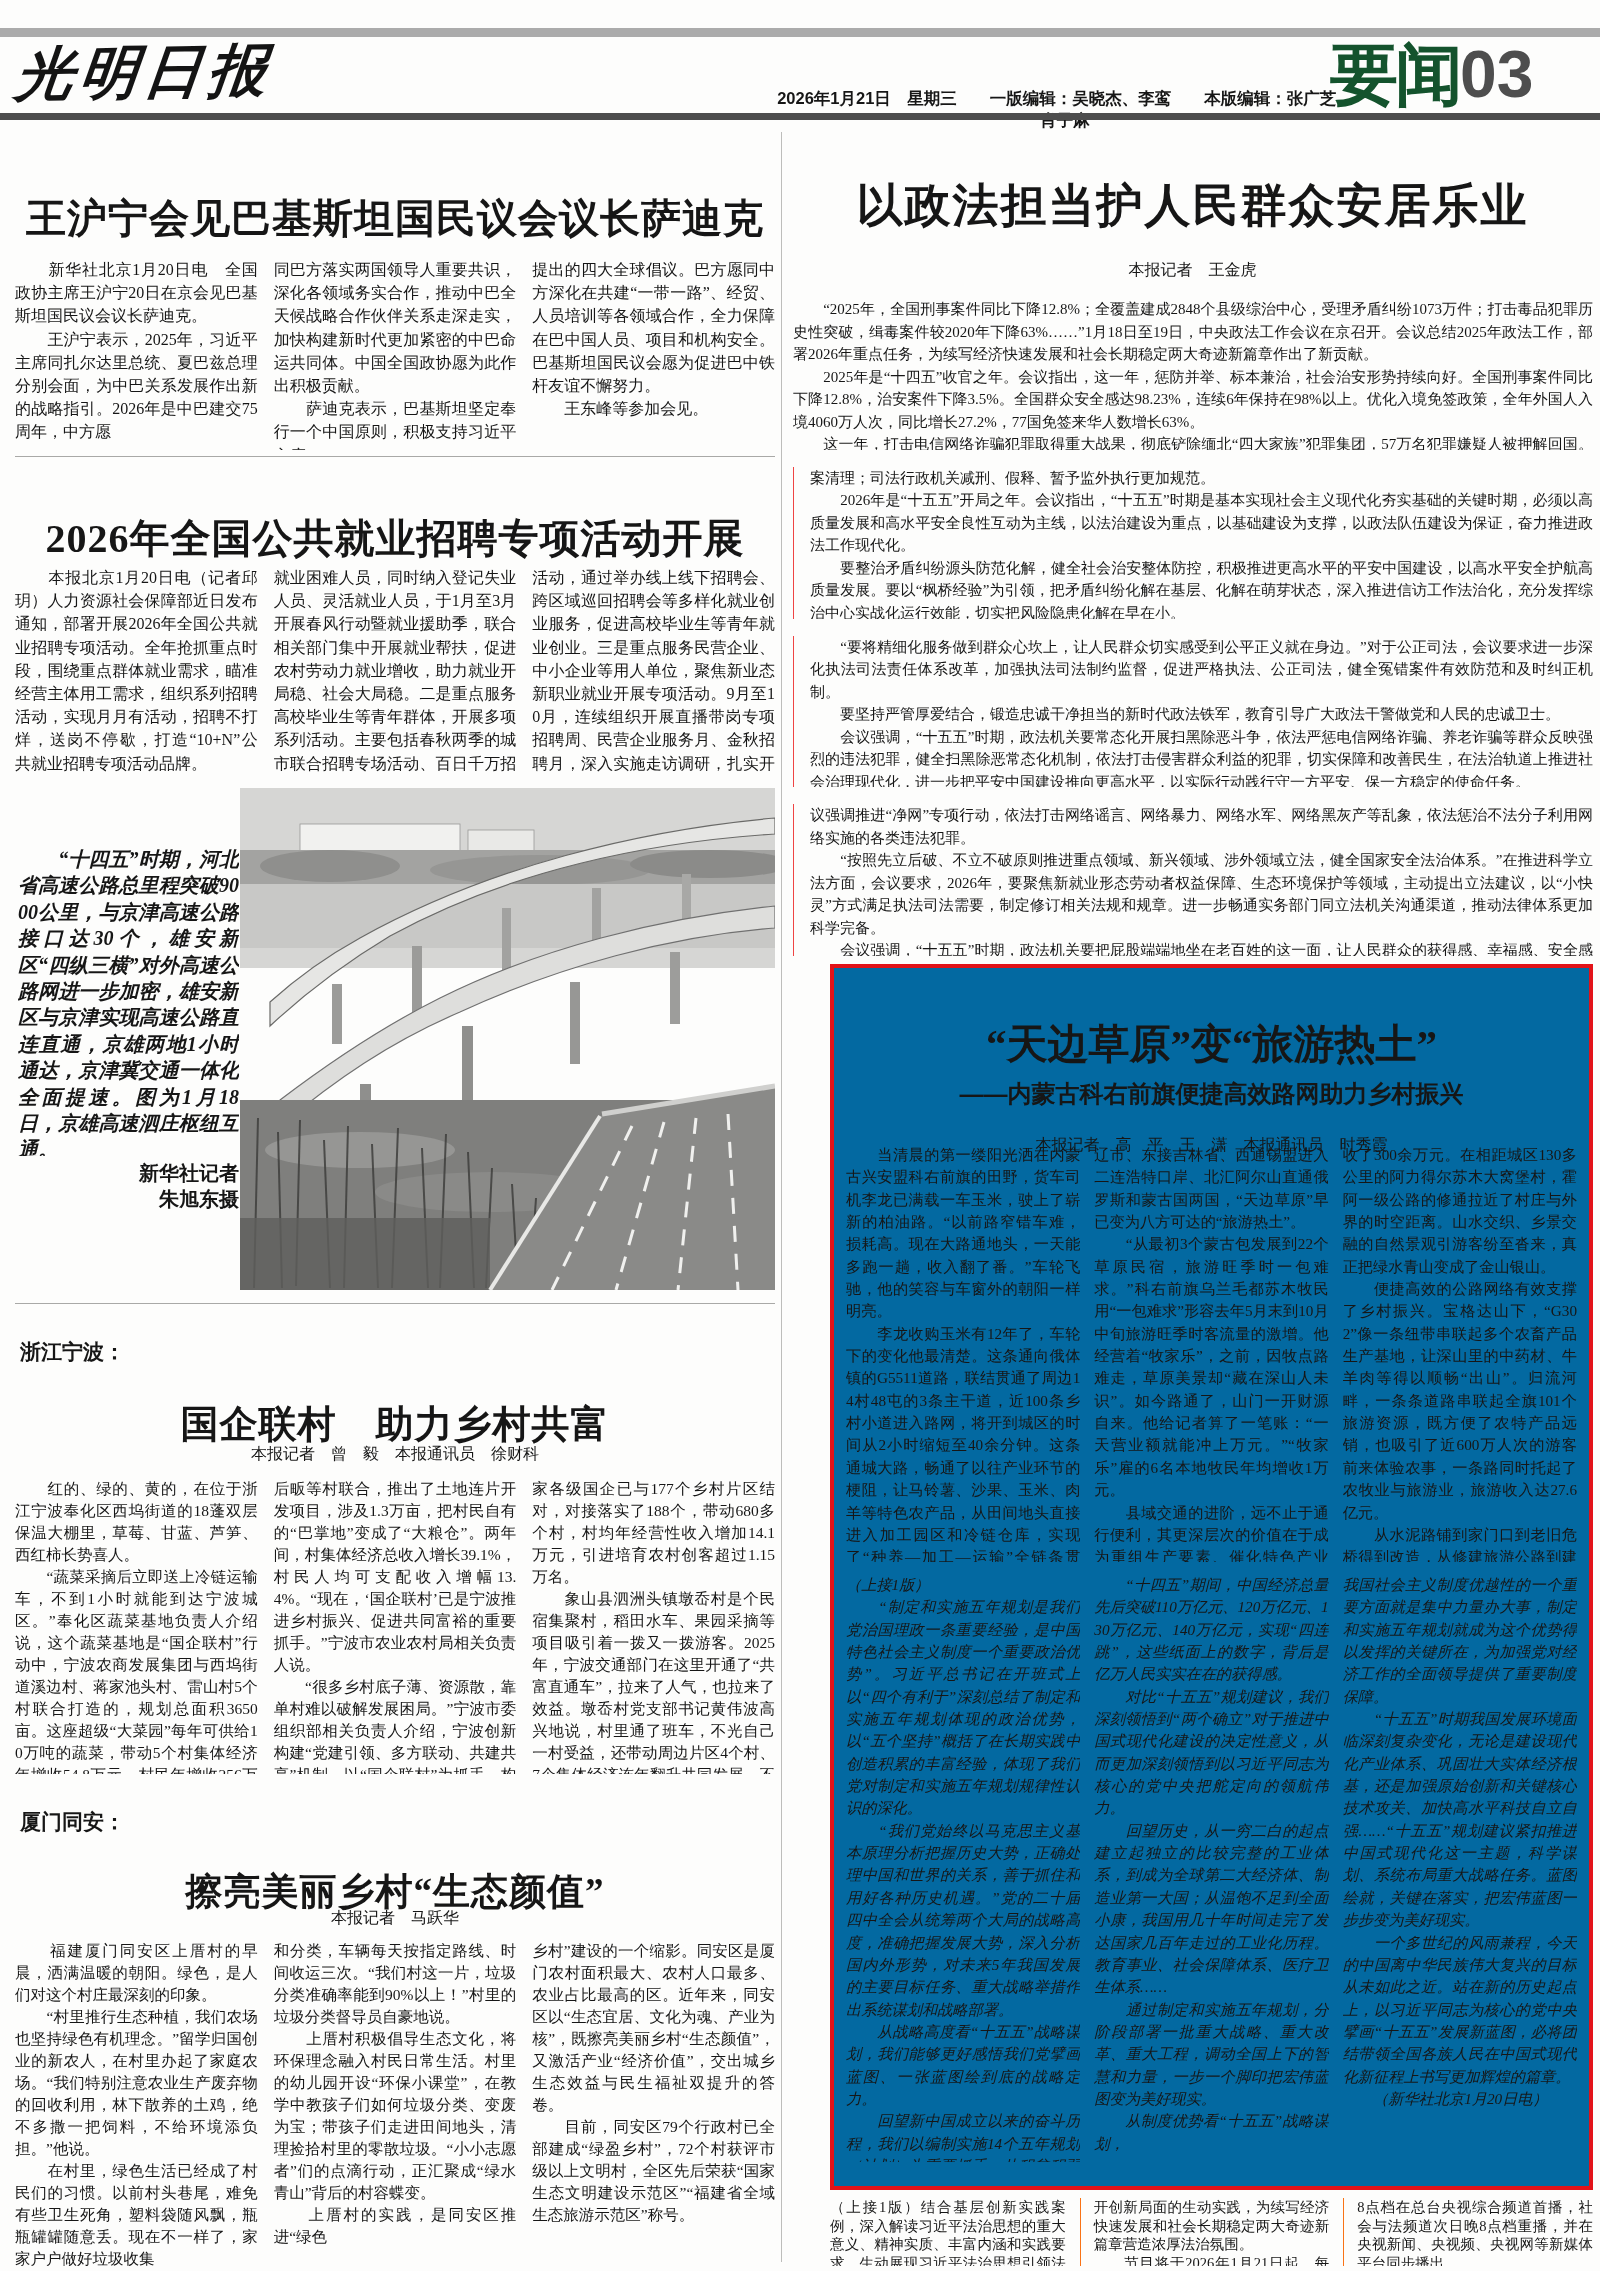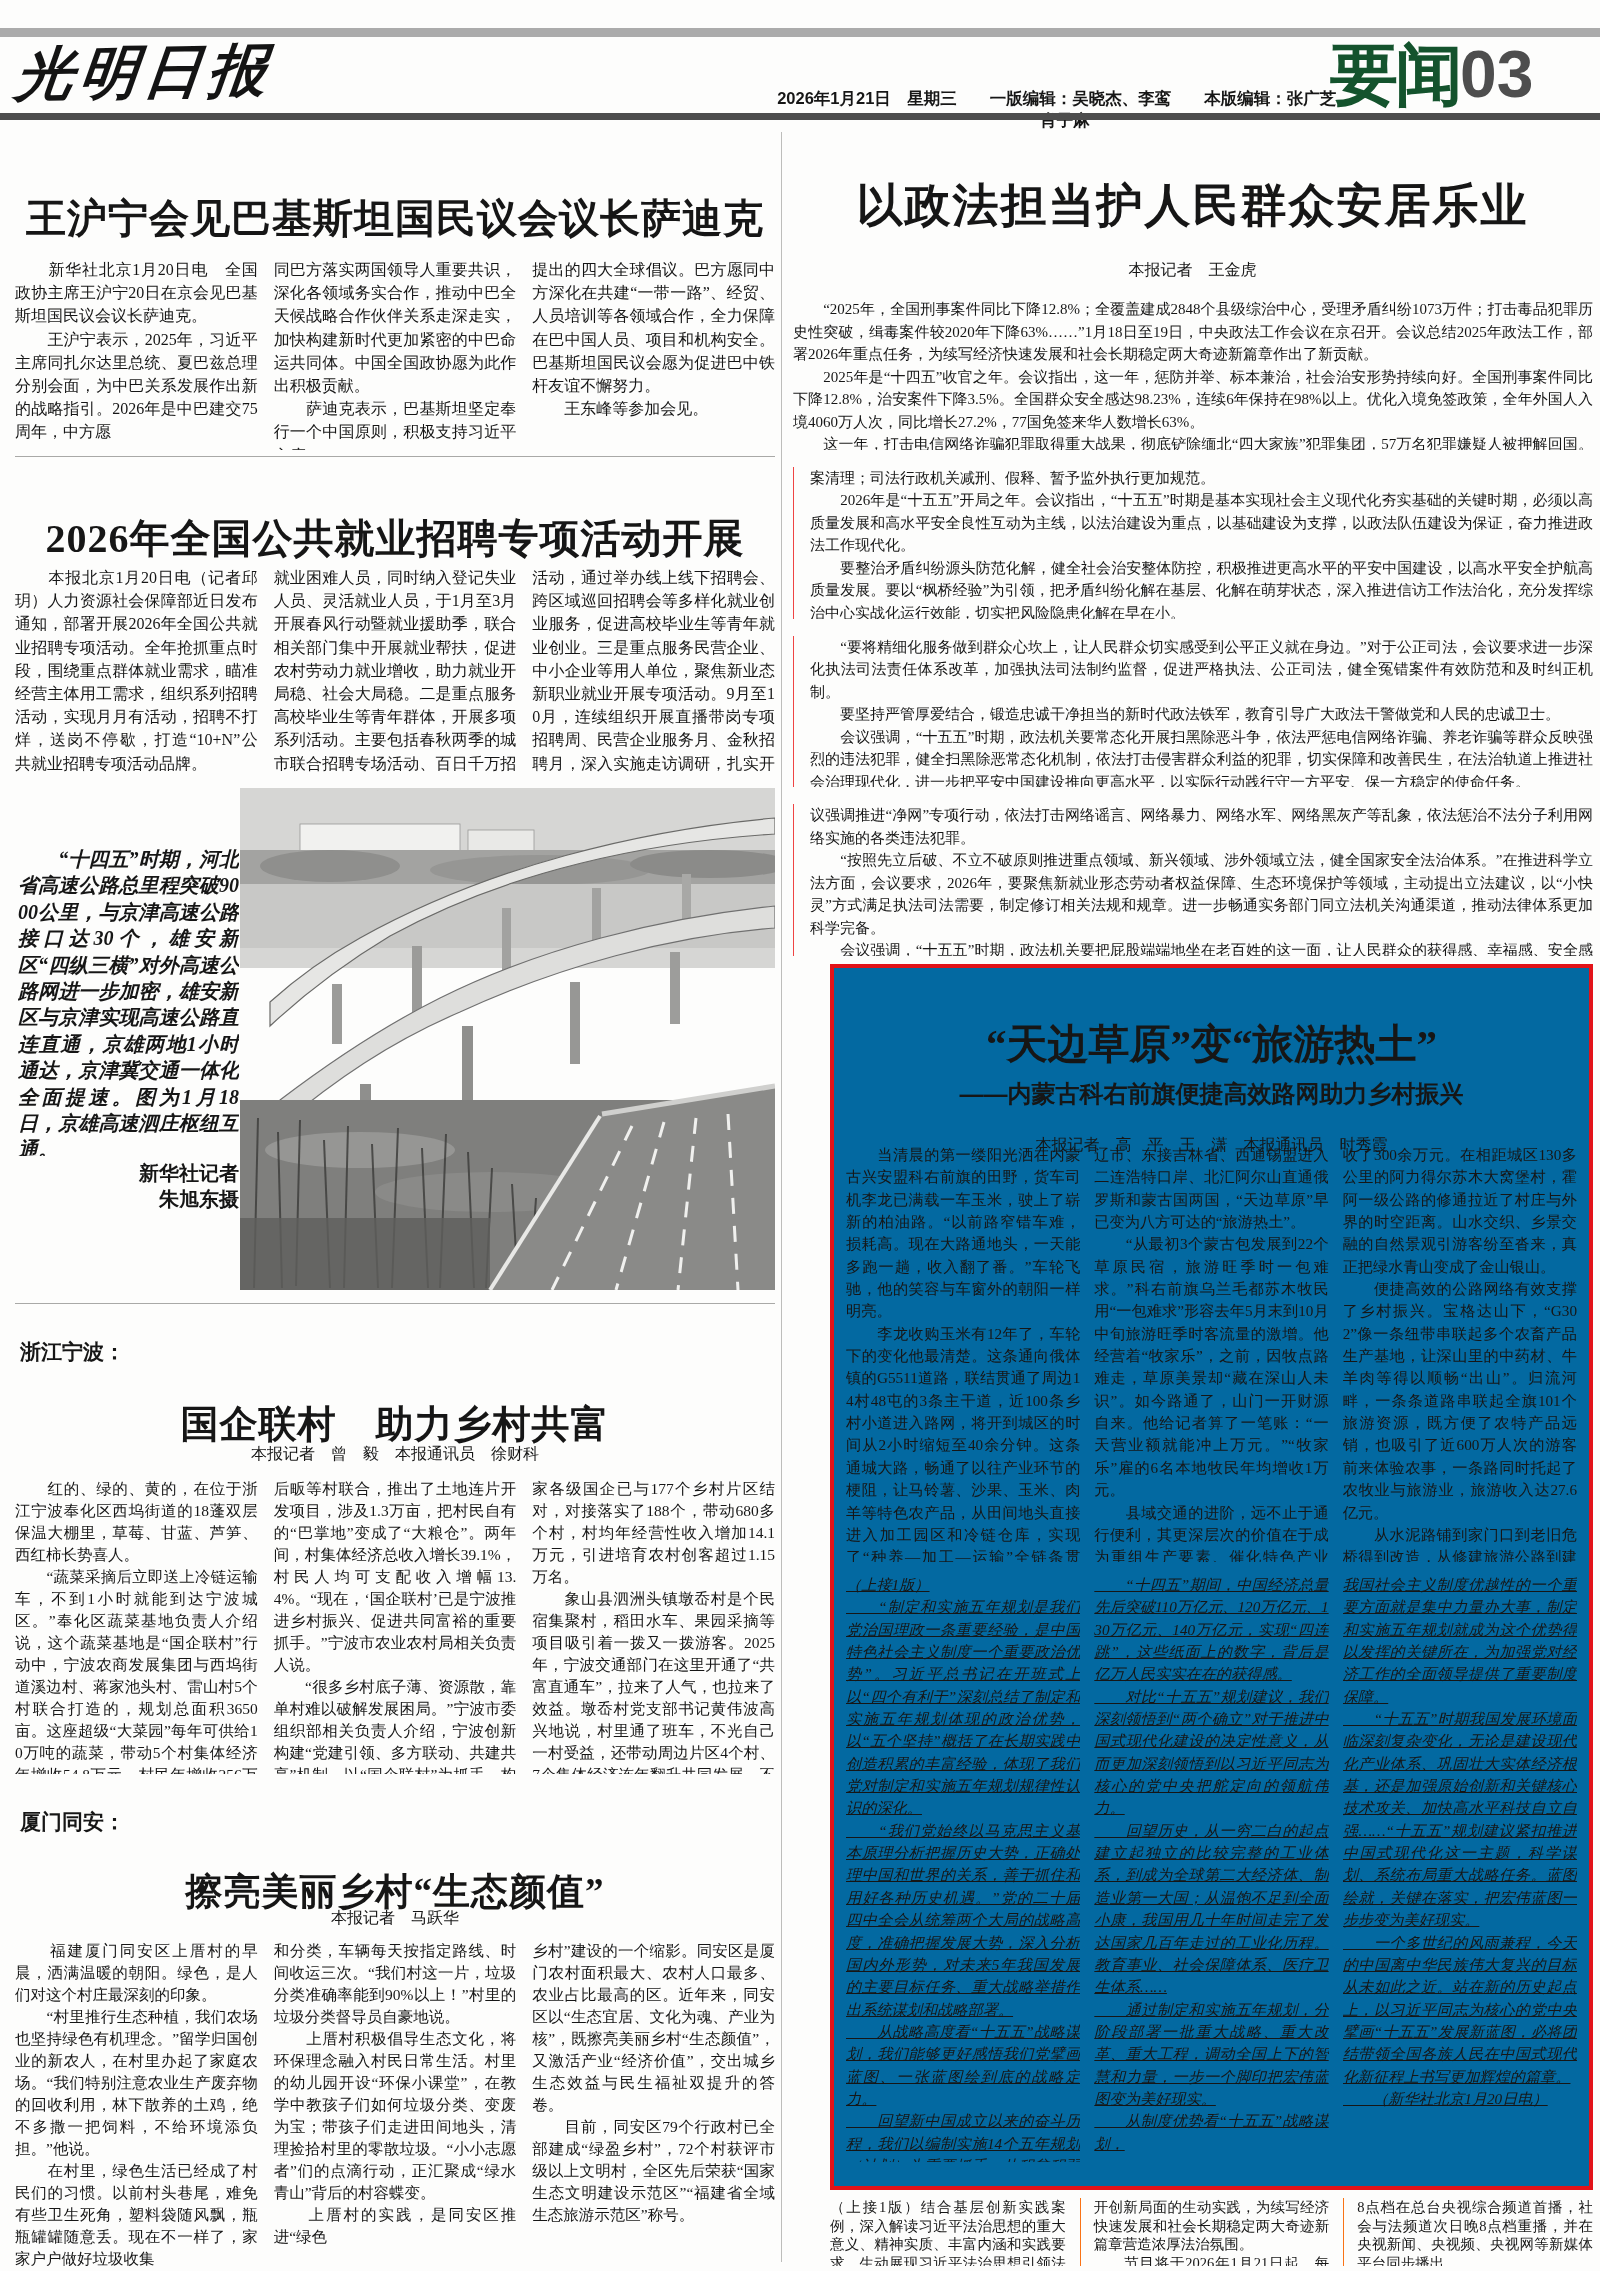--- a/index.html
+++ b/index.html
@@ -34,21 +34,21 @@
   #e-body .col + .col{border-left:1px solid #ef4444;padding-left:16px;}
   
   #redbox{left:830px;top:964px;width:755px;height:1218px;border:4px solid #e21218;background:#0369a1;}
   #redbox .inner{position:absolute;left:12px;right:12px;top:0;bottom:0;}
   .rb-title{position:absolute;left:0;right:0;top:22px;font-size:41px;font-weight:900;text-align:center;}
   .rb-sub{position:absolute;left:0;right:0;top:90px;font-size:24px;font-weight:700;text-align:center;}
   .rb-byline{position:absolute;left:0;right:0;top:136px;text-align:center;font-size:16px;margin-top:31px;}
   #rb-body{position:absolute;left:0;right:0;top:176px;height:418px;}
   #rb-body .col{font-size:15.2px;line-height:1.47;}
   #rb-kai{position:absolute;left:0;right:0;top:606px;height:588px;}
-  #rb-kai .col{font-size:15.2px;line-height:1.47;font-style:italic;text-decoration:underline;}
+  #rb-kai .col{font-size:15.2px;line-height:1.47;font-style:italic;}
   
   #photo-cap{left:18px;top:846px;width:221px;height:310px;font-size:20px;font-weight:700;font-style:italic;
              line-height:1.32;text-align:justify;text-justify:inter-character;word-break:break-all;overflow:hidden;}
   #photo-credit{left:18px;top:1160px;width:221px;font-size:20px;font-weight:700;text-align:right;line-height:1.3;}
   
   #strip{left:830px;top:2198px;width:763px;height:68px;}
   #strip .col{font-size:14.5px;line-height:1.28;}
   #strip .col + .col{border-left:1px solid #f97316;padding-left:13px;}
   svg{display:block;}
 </style>

